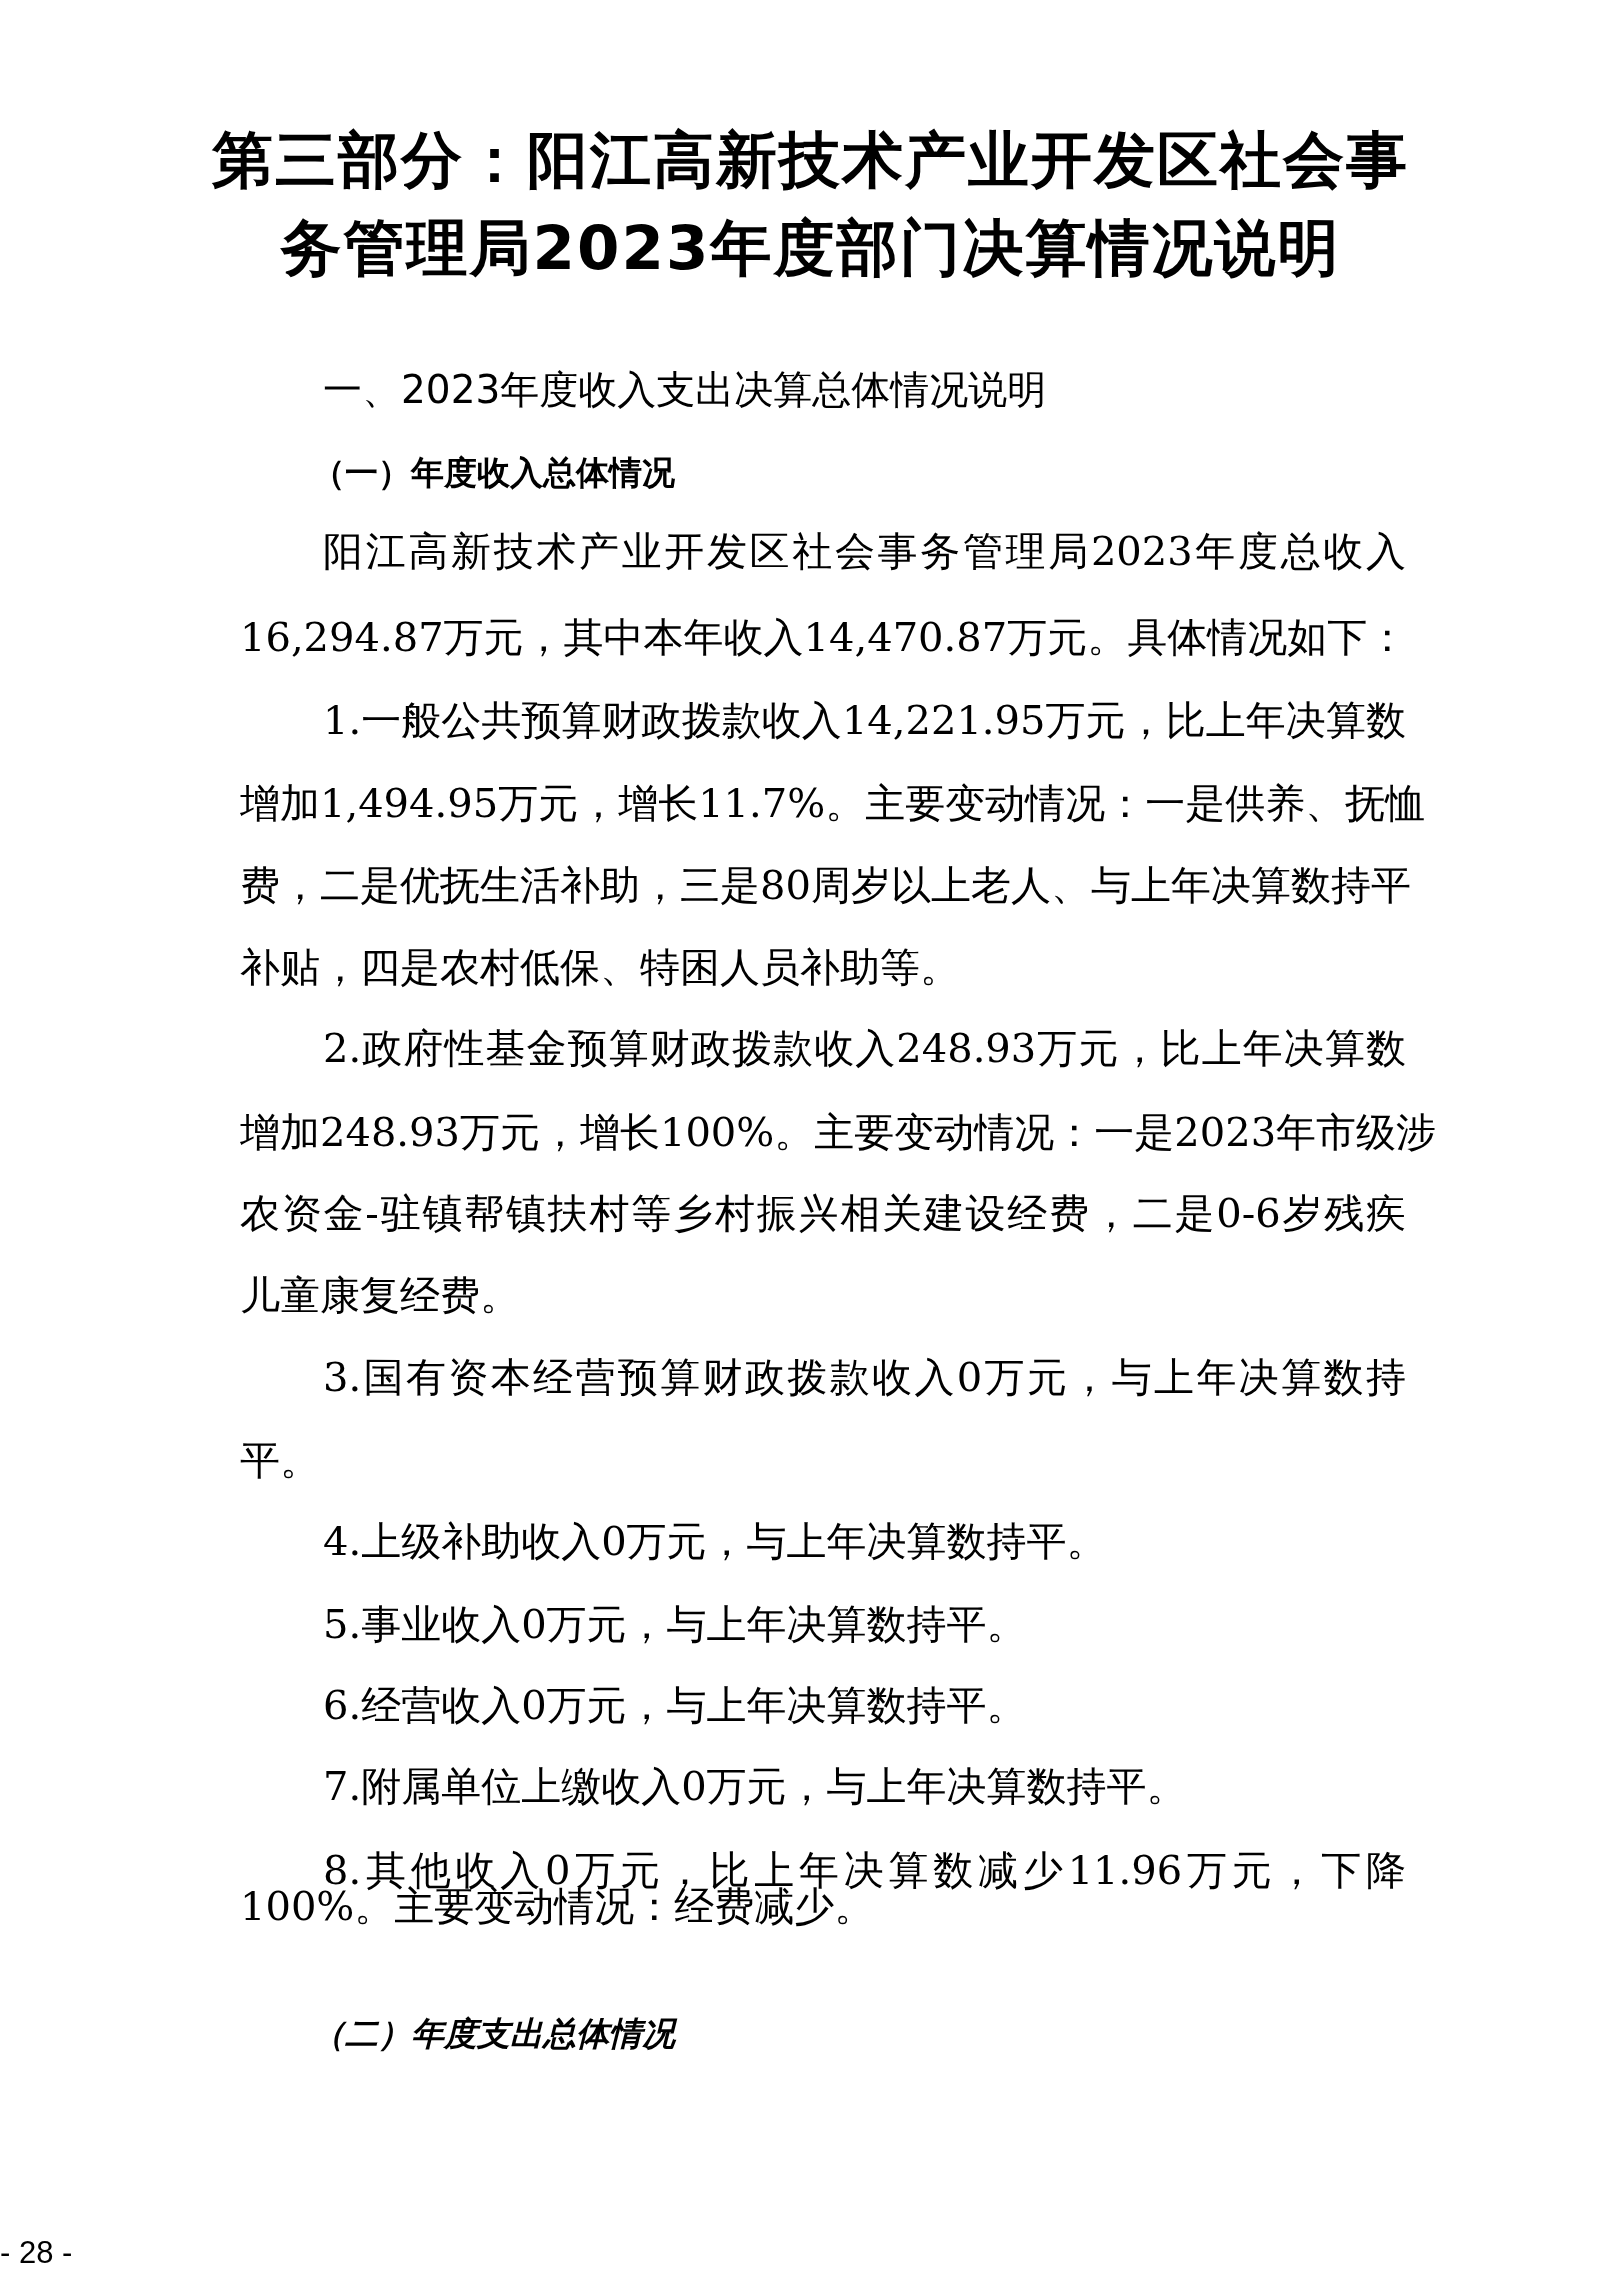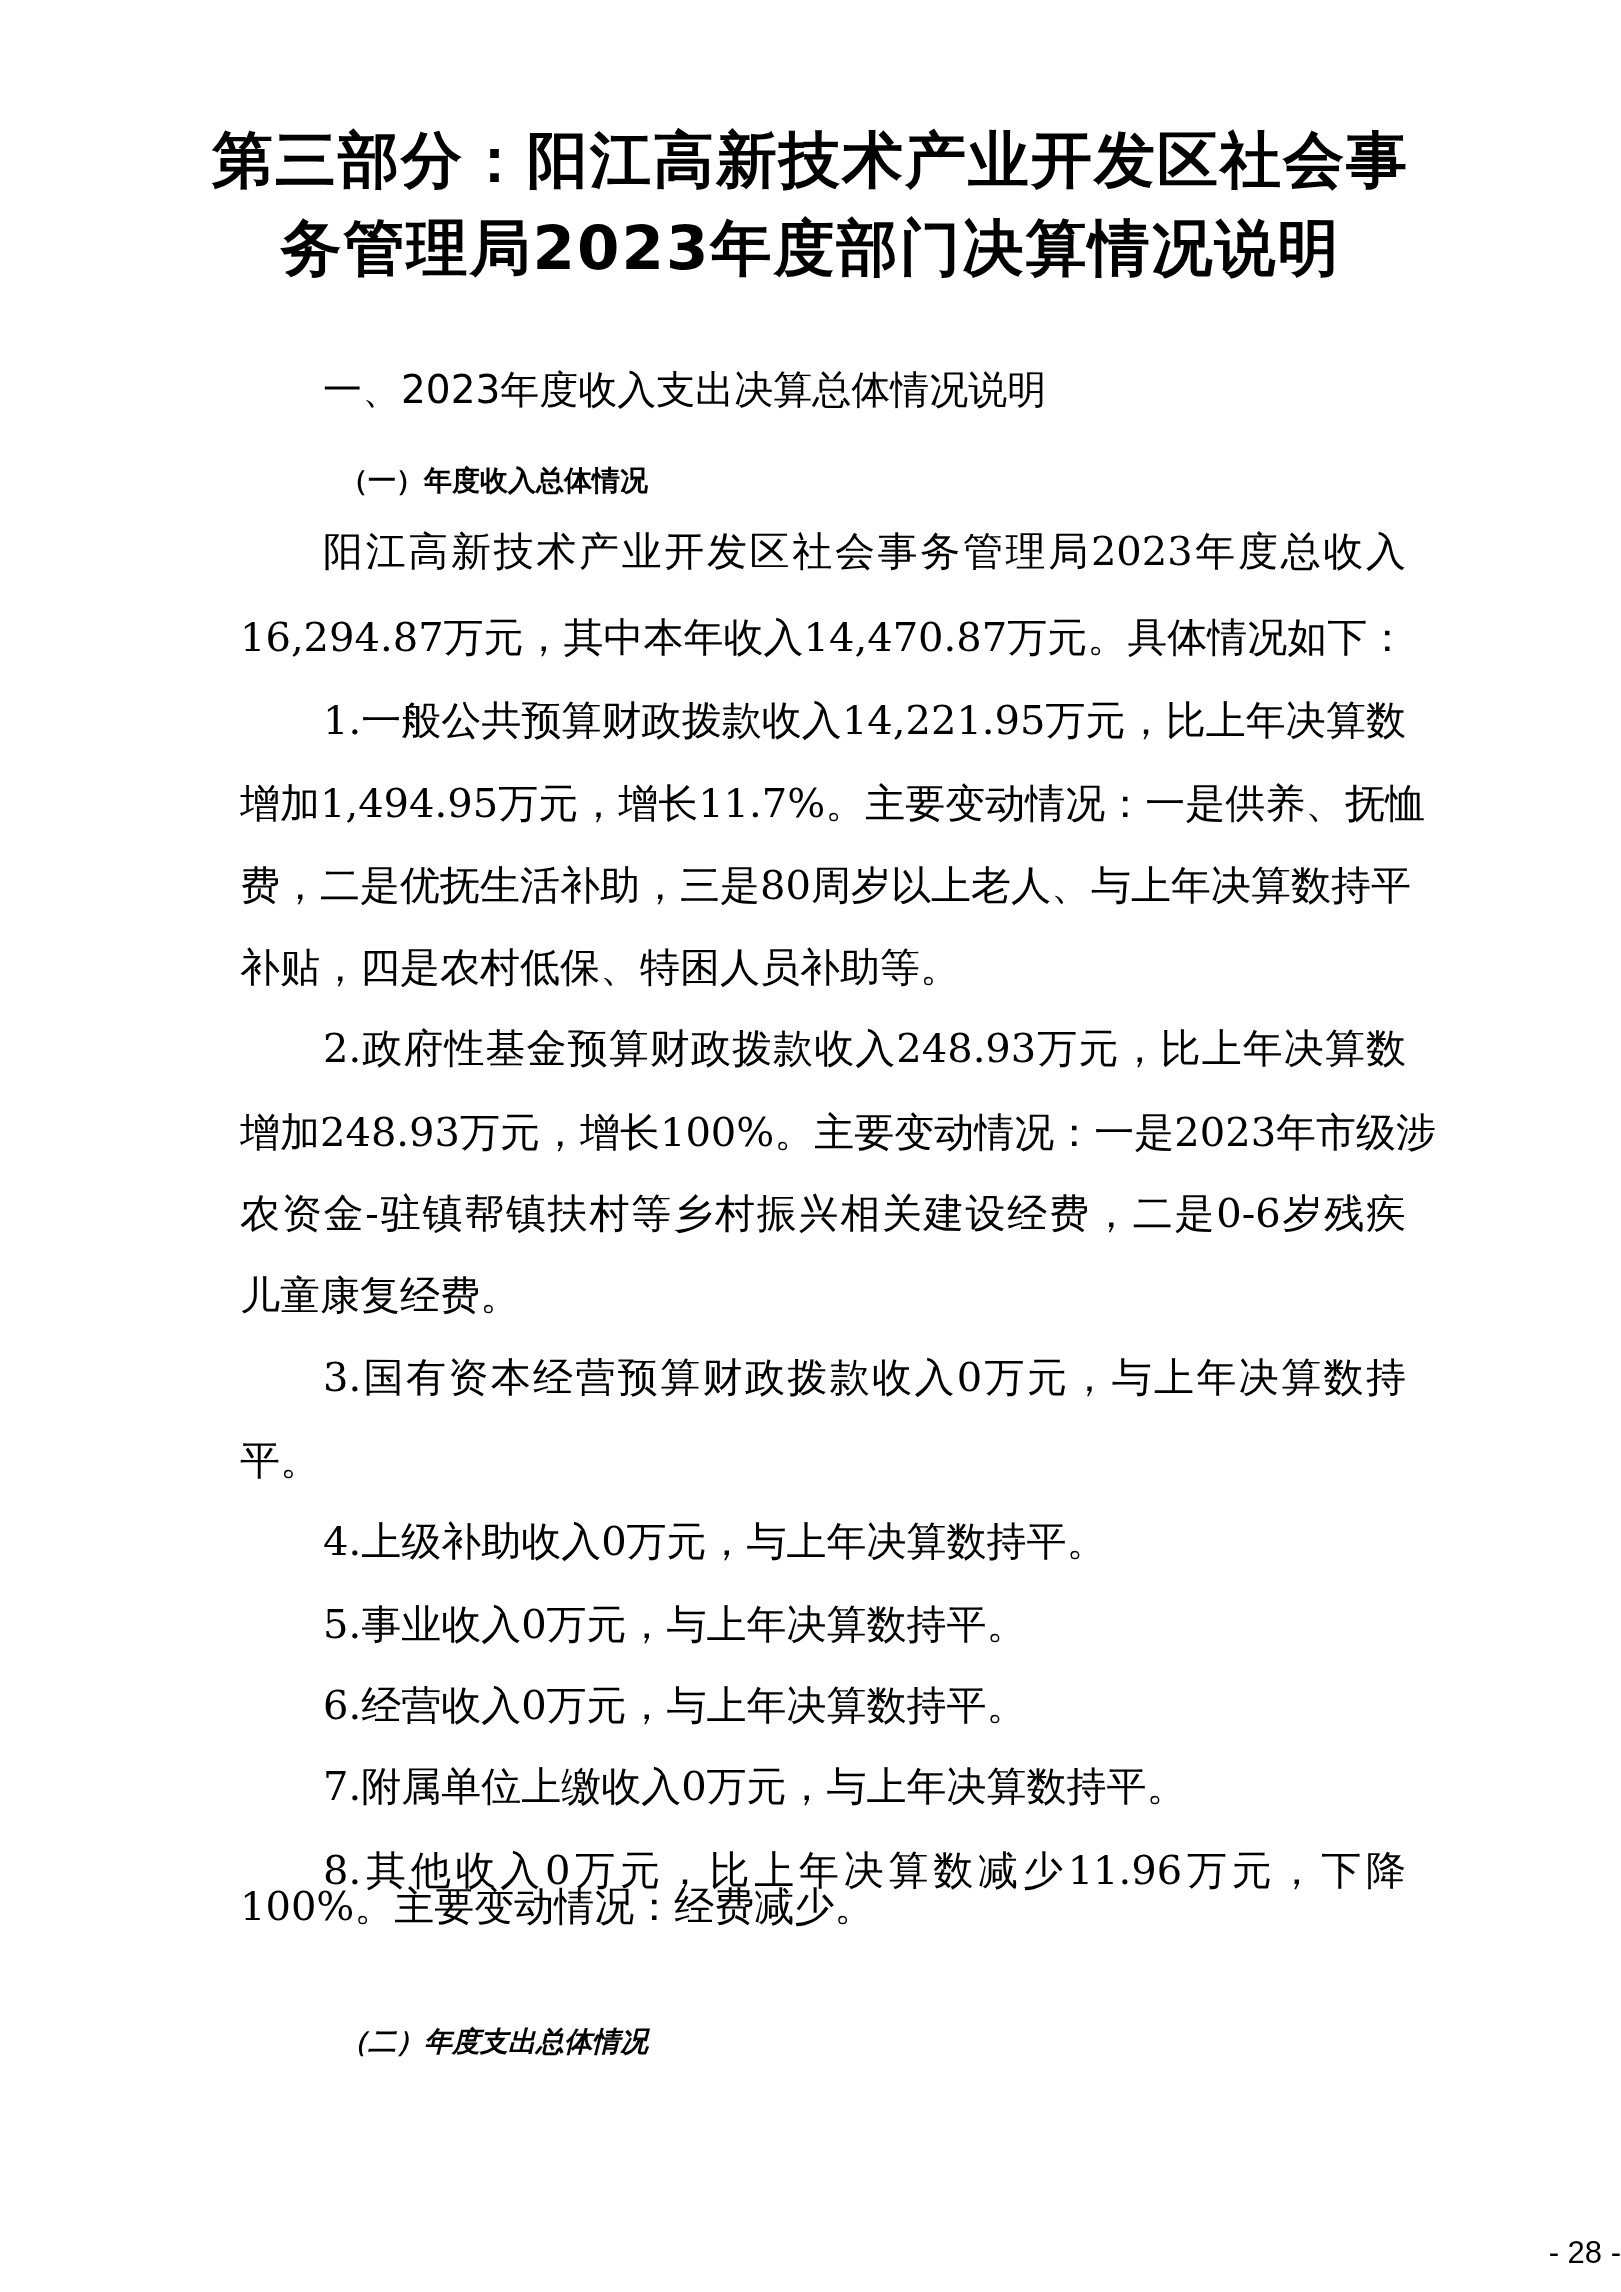--- a/index.html
+++ b/index.html
@@ -3,26 +3,26 @@
 <meta charset="utf-8">
 <style>
   html, body { margin:0; padding:0; background:#ffffff; }
   body { width:1621px; height:2293px; position:relative; overflow:hidden; color:#000; }
   .page { position:absolute; left:0; top:0; width:1621px; height:2293px;padding-left:32px; }
   .title { position:absolute; left:0; width:1621px; text-align:center;
     font-family:"DejaVu Sans", sans-serif; font-weight:bold; font-size:61px; line-height:88px; letter-spacing:2px; }
   .t1 { top:116px; }
   .t2 { top:204px; }
   .h1 { position:absolute; left:323px; top:360px; font-family:"DejaVu Sans", sans-serif; font-size:39px; line-height:59px; }
-  .h2 { position:absolute; left:340px; font-family:"DejaVu Sans", sans-serif; font-weight:bold; font-size:28px; line-height:59px;margin-top:8px; }
+  .h2 { position:absolute; left:312px; font-family:"DejaVu Sans", sans-serif; font-weight:bold; font-size:33px; line-height:59px; }
   .line { position:absolute; left:240px; width:1166px; font-family:"DejaVu Serif", serif; font-size:40px;
     line-height:59px; white-space:nowrap; text-align:justify; text-align-last:justify; }
   .line.ind { left:323px; width:1083px; }
   .line.short { text-align-last:left; }
-  .pagenum { position:absolute; left:0; width:1621px; top:2233px; text-align:right;
+  .pagenum { position:absolute; left:0; width:1621px; top:2233px; text-align:left;
     font-family:"Liberation Sans", sans-serif; font-size:31px; line-height:39px; }
 </style>
 </head>
 <body>
 
 <div class="page">
   <div class="title t1">第三部分：阳江高新技术产业开发区社会事</div>
   <div class="title t2">务管理局2023年度部门决算情况说明</div>
 
   <div class="h1">一、2023年度收入支出决算总体情况说明</div>

